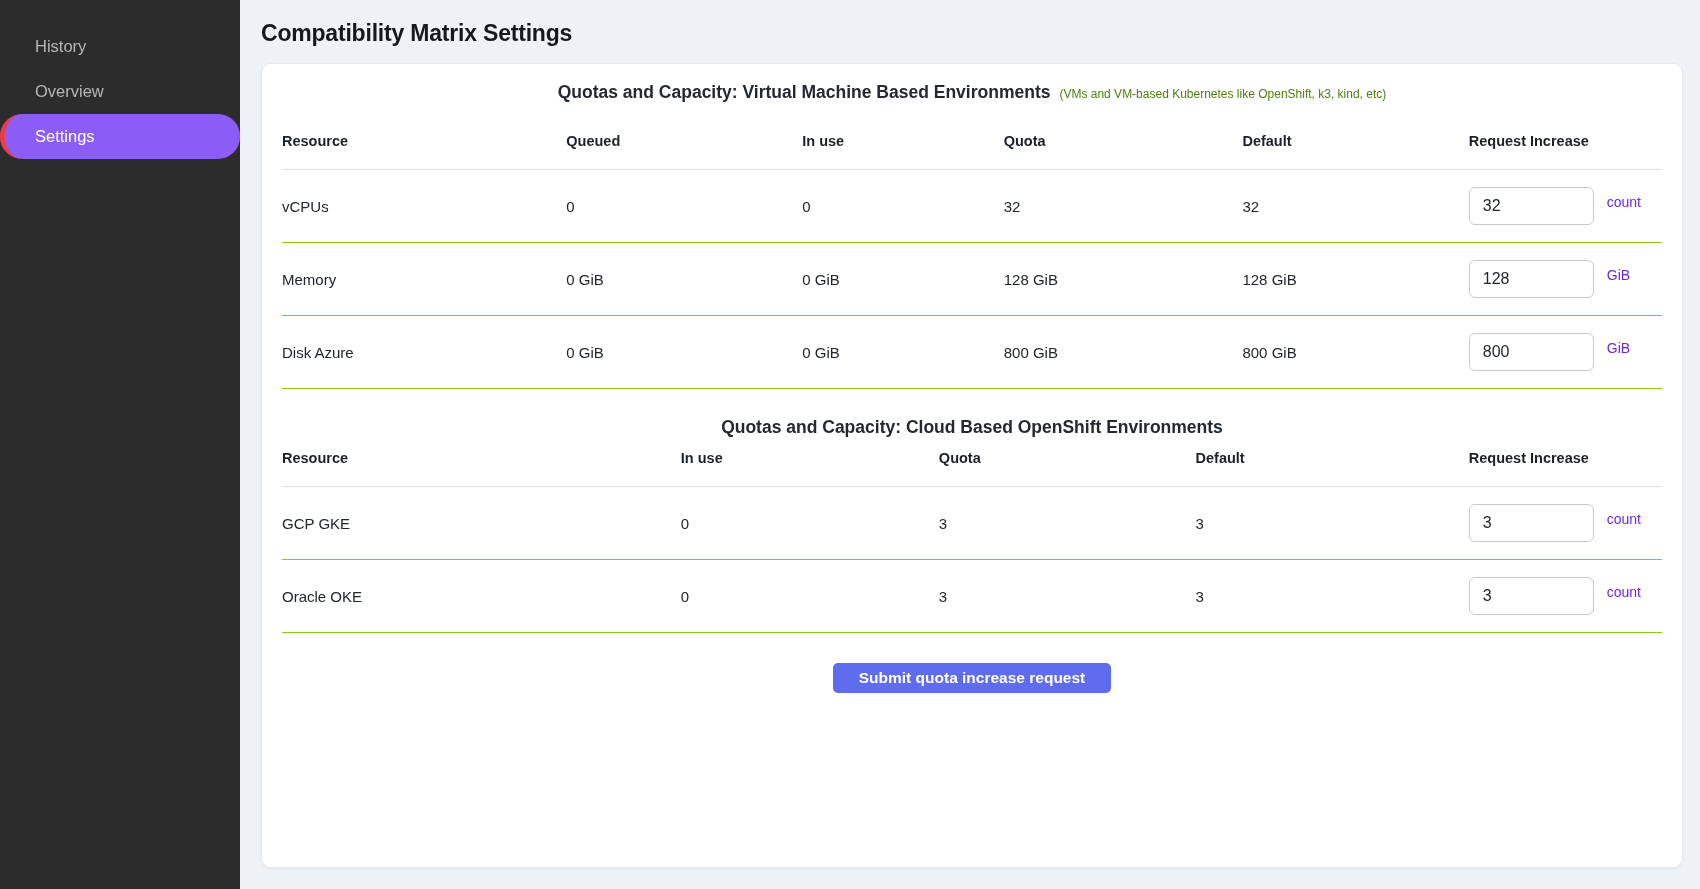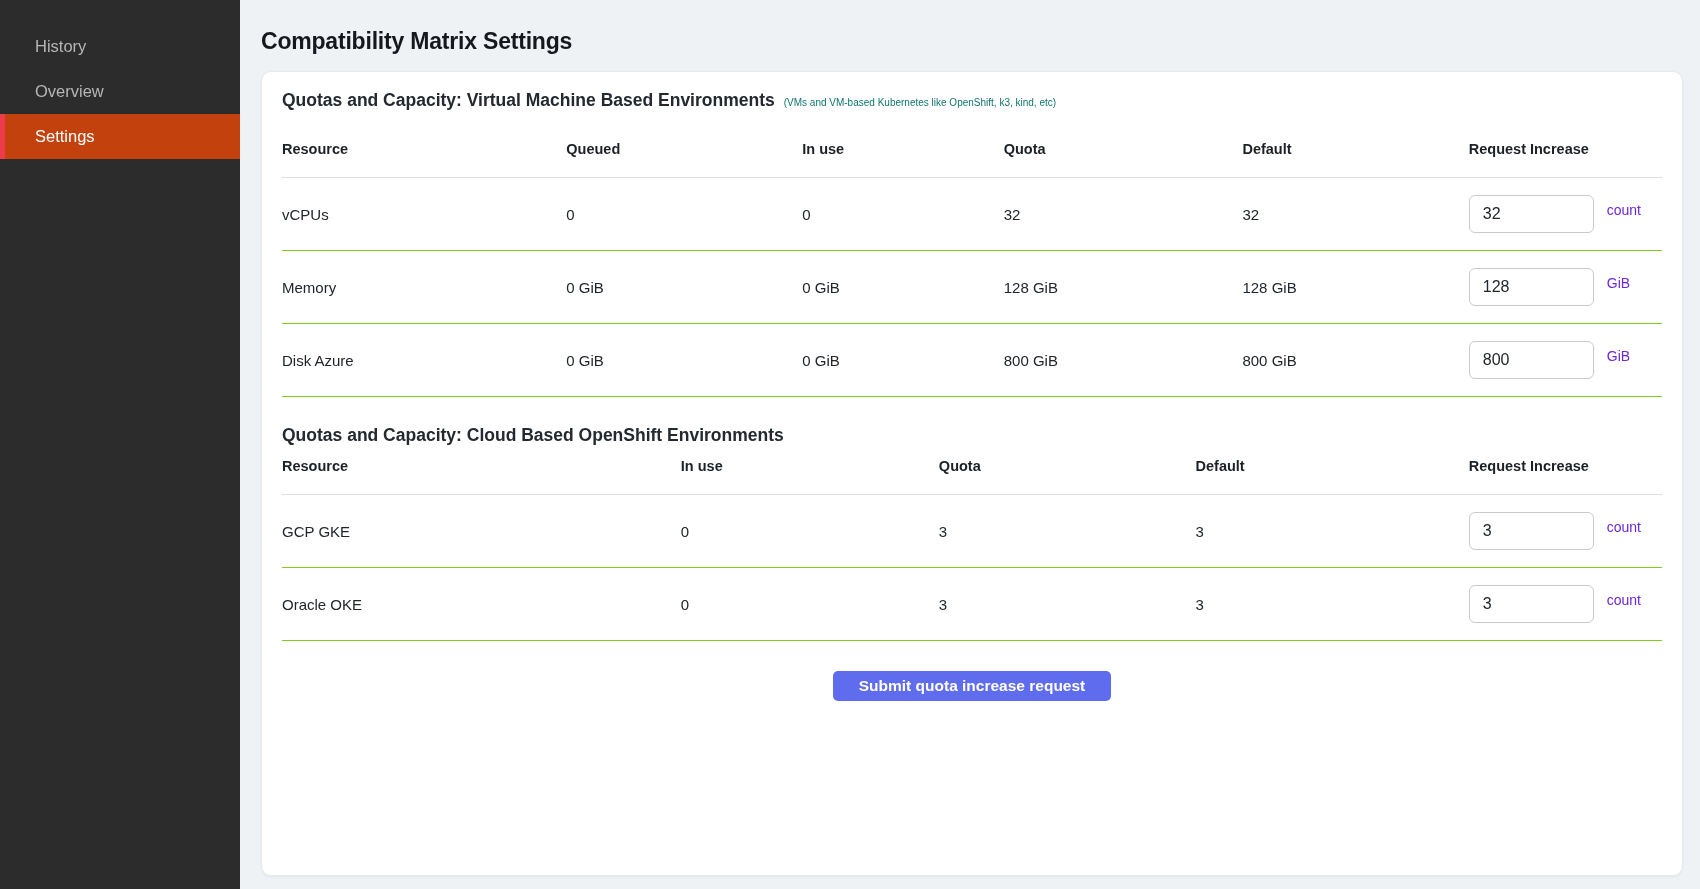--- a/index.html
+++ b/index.html
@@ -20,52 +20,53 @@
   .side-item {
     height: 45px;
     display: flex; align-items: center;
     padding-left: 30px;
     font-size: 16.5px;
     color: #b6b6b6;
     border-left: 5px solid transparent;
     cursor: pointer;
   }
   .side-item.active {
-    background: #c2410c;
+    background: #8b5cf6;
     color: #ffffff;
     border-left-color: #ee3b4c;
+    border-radius: 22px;
   }
 
   
-  .main { flex: 1; padding: 14px 17px 0 21px; margin-top: 8px; }
+  .main { flex: 1; padding: 14px 17px 0 21px; }
   h1.page-title {
     font-size: 23px;
     font-weight: bold;
     color: #15191e;
     letter-spacing: -0.2px;
     margin: 6px 0 16px 0;
   }
   .card {
     background: #ffffff;
     border: 1px solid #e7eaec;
     border-radius: 10px;
     box-shadow: 0 1px 3px rgba(20,30,40,0.05);
     padding: 18px 20px 0 20px;
     height: 805px;
   }
-  .section-head { display: flex; align-items: baseline; margin-bottom: 18px; }
+  .section-head { display: flex; align-items: baseline; margin-bottom: 18px; justify-content: center; }
   .section-head.second { margin-top: 28px; margin-bottom: 0; }
   .section-title {
     font-size: 17.5px;
     font-weight: bold;
     color: #24292f;
   }
   .section-subtitle {
-    font-size: 10px;
-    color: #0f766e;
+    font-size: 12px;
+    color: #4d7c0f;
     margin-left: 9px;
   }
 
   table { width: 100%; border-collapse: collapse; table-layout: fixed; }
   th {
     text-align: left;
     font-size: 14.5px;
     font-weight: bold;
     color: #1c2127;
     padding: 12px 0 20px 0;

